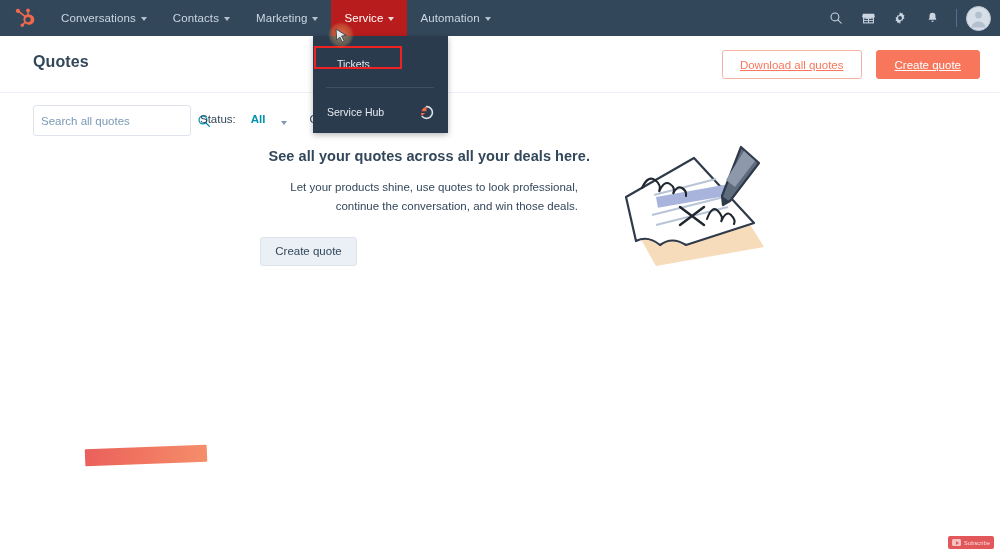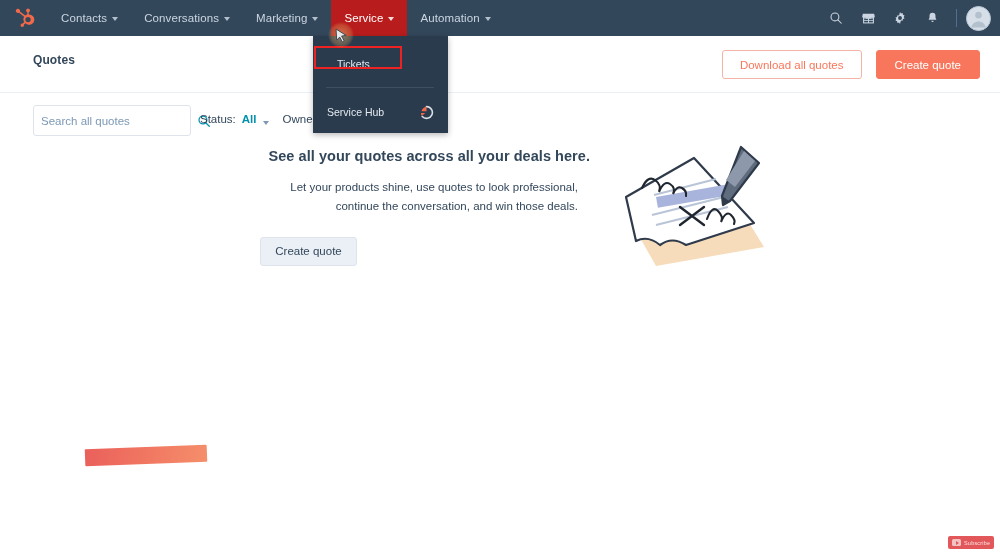--- a/index.html
+++ b/index.html
@@ -76,27 +76,28 @@
   }
   .cursor { position:absolute; left:335px; top:28px; z-index:71; pointer-events:none; }
 
   
   .page-header {
     position:absolute; top:36px; left:0; width:1000px; height:57px;
     background:#ffffff; border-bottom:1px solid #eaf0f6;
   }
   .page-title {
     position:absolute; left:33px; top:17px;
-    font-size:12px; color:#33475b; font-weight:bold; letter-spacing:.1px;
+    font-size:16px; color:#33475b; font-weight:bold; letter-spacing:.1px;
   }
   .hdr-actions { position:absolute; right:20px; top:14px; display:flex; gap:14px; align-items:center; }
   .btn {
     font-size:11.5px; border-radius:3px; cursor:pointer; white-space:nowrap;
     display:flex; align-items:center; justify-content:center;
     font-family:"Liberation Sans", sans-serif;
+    text-decoration:underline;
   }
   .btn-outline {
     height:29px; padding:0 17px; background:#fff; color:#f8775c;
     border:1px solid #f4b3a4;
   }
   .btn-primary {
     height:29px; padding:0 18px; background:#f8775c; color:#fff; border:1px solid #f8775c;
   }
 
   
@@ -105,21 +106,21 @@
     position:absolute; left:33px; top:0; width:158px; height:31px;
     border:1px solid #dfe3eb; border-radius:3px; background:#fff;
     display:flex; align-items:center; padding: 0 5px;
   }
   .search-box input {
     border:0; outline:0; flex:1; font-size:11.5px; color:#33475b;
     font-family:"Liberation Sans", sans-serif; background:transparent;
   }
   .search-box input::placeholder { color:#7c98b6; }
   .search-icon { color:#0091ae; display:flex; align-items:center; cursor:pointer; }
-  .filters { position:absolute; left:200px; top:8px; display:flex; align-items:flex-end; gap:6px; font-size:11.5px; color:#33475b; }
+  .filters { position:absolute; left:200px; top:8px; display:flex; align-items:flex-end; gap:15px; font-size:11.5px; color:#33475b; }
   .filter-label { color:#33475b; }
   .filter-value { color:#0091ae; font-weight:bold; cursor:pointer; }
   .filter-caret {
     width:0;height:0;border-left:3.5px solid transparent;border-right:3.5px solid transparent;
     border-top:4px solid #7c98b6; margin-top:2px; cursor:pointer;
   }
 
   
   .empty { position:absolute; left:260px; top:148px; width:330px;text-align:right; }
   .empty-title { font-size:14.5px; font-weight:bold; color:#33475b; letter-spacing:.05px; }
@@ -161,25 +162,25 @@
   <div class="topnav">
 
     <div class="logo-wrap">
       <svg width="22" height="22" viewBox="0 0 24 24" aria-hidden="true">
         <path d="M17.2 8.2V5.6a2 2 0 1 0-1.6 0v2.6a5.6 5.6 0 0 0-2.3 1L7.6 4.9a2.3 2.3 0 1 0-1 1.3l5.6 4.3a5.5 5.5 0 0 0 .1 5.9l-1.7 1.7a1.8 1.8 0 0 0-.5-.1 1.9 1.9 0 1 0 1.9 1.9 1.8 1.8 0 0 0-.1-.5l1.7-1.7a5.6 5.6 0 1 0 3.6-9.5zm-.8 8.4a2.9 2.9 0 1 1 2.9-2.9 2.9 2.9 0 0 1-2.9 2.9z" fill="#f2694a"></path>
       </svg>
     </div>
 
     <div class="nav-items">
       <div class="nav-item">
+        <span>Conversations</span>
+        <span class="caret"></span>
+      </div>
+      <div class="nav-item">
         <span>Contacts</span>
-        <span class="caret"></span>
-      </div>
-      <div class="nav-item">
-        <span>Conversations</span>
         <span class="caret"></span>
       </div>
       <div class="nav-item">
         <span>Marketing</span>
         <span class="caret"></span>
       </div>
       <div class="nav-item active">
         <span>Service</span>
         <span class="caret"></span>
       </div>

